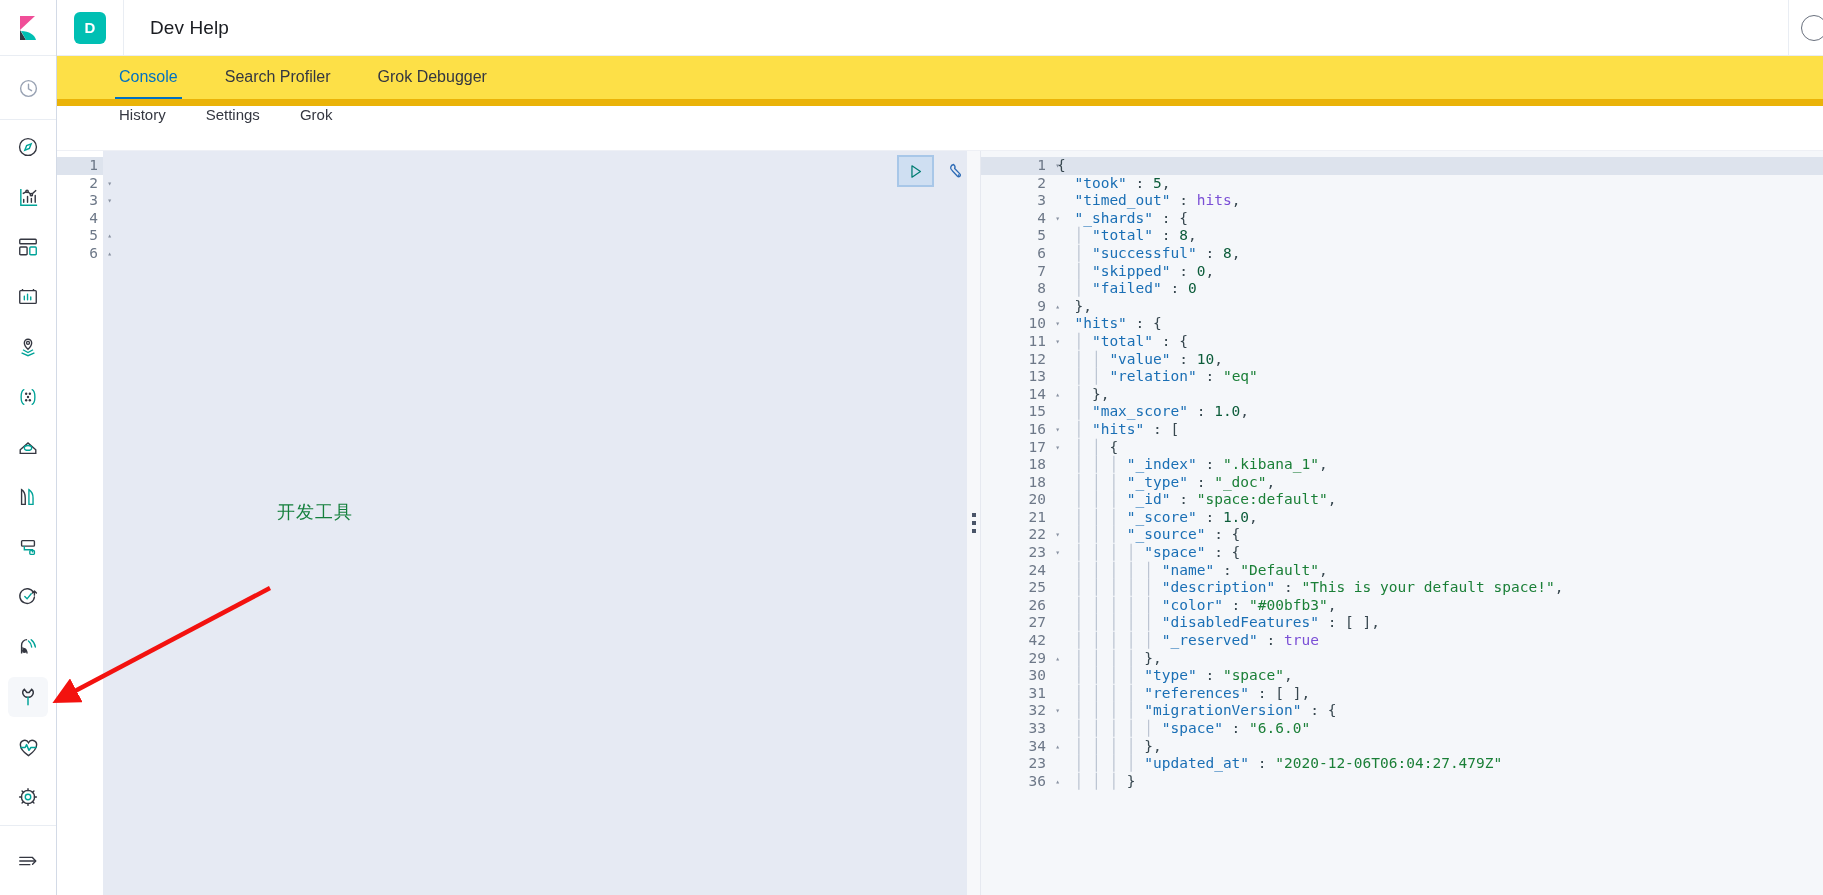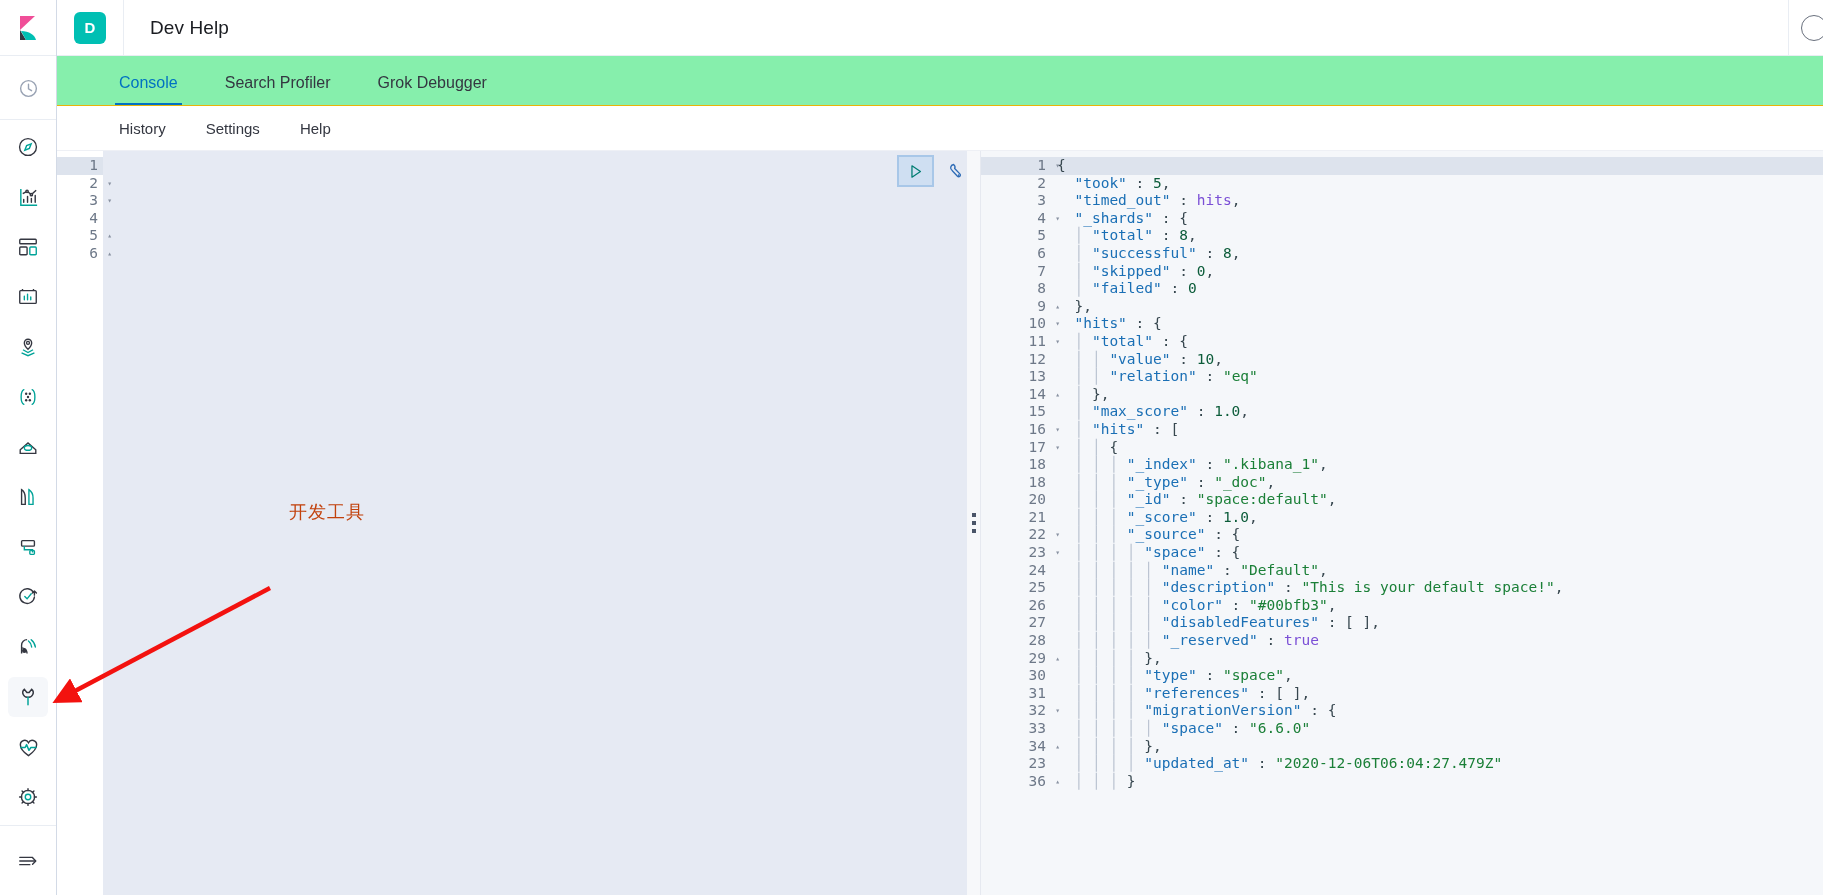--- a/index.html
+++ b/index.html
@@ -66,39 +66,39 @@
     border-left: 1px solid #e9edf3; padding: 0 12px;
   }
   .avatar-circle {
     width: 26px; height: 26px; border-radius: 50%;
     border: 1.6px solid #69707d;
     margin-right: -16px;
   }
 
   
   .tabbar {
-    height: 50px; background: #86efac;
-    border-bottom: 1px solid #eab308;
+    height: 50px; background: #fde047;
+    border-bottom: 7px solid #eab308;
     display: flex; align-items: flex-end; padding-left: 62px;
   }
   .tab {
     font-size: 16px; color: #343741; padding: 0 0 14px 0;
     margin-right: 47px; cursor: pointer; position: relative;
     line-height: 1;
   }
   .tab.active { color: #0071c2; }
   .tab.active::after {
     content: ""; position: absolute; left: -4px; right: -4px; bottom: 0;
     height: 2px; background: #0071c2;
   }
 
   
   .console-menu {
     height: 45px; background: #fff;
-    display: flex; align-items: center; padding-left: 62px;
+    display: flex; align-items: flex-start; padding-left: 62px;
     border-bottom: 1px solid #eef0f5;
   }
   .menu-item { font-size: 15px; color: #343741; margin-right: 40px; cursor: pointer; }
 
   
   .split { flex: 1 1 auto; display: flex; min-height: 0; position: relative; }
   .pane-left { width: 910px; flex: 0 0 910px; position: relative; background: #fff; display: flex; }
   .pane-divider {
     width: 14px; flex: 0 0 14px; background: #f7f8fa;
     display: flex; align-items: center; justify-content: center;
@@ -162,22 +162,22 @@
     width: 37px; height: 32px; border: 2px solid #a8c7e8; background: #cfdff2;
     display: flex; align-items: center; justify-content: center; cursor: pointer;
   }
   .wrench-btn {
     width: 30px; height: 30px; display: flex; align-items: center;
     justify-content: center; cursor: pointer;
   }
 
   
   .annot-text {
-    position: absolute; left: 289px; top: 500px;
-    color: #c2410c; font-size: 18px; letter-spacing: 1px;
+    position: absolute; left: 277px; top: 500px;
+    color: #15803d; font-size: 18px; letter-spacing: 1px;
     font-family: Liberation Serif, serif;
     pointer-events: none;
   }
   .annot-arrow { position: absolute; left: 0; top: 0; pointer-events: none; }
 </style>
 </head>
 <body>
 
 <div class="app">
 
@@ -338,21 +338,21 @@
 
     <div class="tabbar">
       <div class="tab active">Console</div>
       <div class="tab">Search Profiler</div>
       <div class="tab">Grok Debugger</div>
     </div>
 
     <div class="console-menu">
       <div class="menu-item">History</div>
       <div class="menu-item">Settings</div>
-      <div class="menu-item">Help</div>
+      <div class="menu-item">Grok</div>
     </div>
 
     <div class="split">
 
       <section class="pane-left">
         <div class="left-body-bg"></div>
         <div class="gutter g-left" id="req-gutter">
             <div class="gline active-ln">1</div>
             <div class="gline">2<span class="fold">▾</span></div>
             <div class="gline">3<span class="fold">▾</span></div>
@@ -414,21 +414,21 @@
             <div class="gline">18</div>
             <div class="gline">18</div>
             <div class="gline">20</div>
             <div class="gline">21</div>
             <div class="gline">22<span class="fold">▾</span></div>
             <div class="gline">23<span class="fold">▾</span></div>
             <div class="gline">24</div>
             <div class="gline">25</div>
             <div class="gline">26</div>
             <div class="gline">27</div>
-            <div class="gline">28</div>
+            <div class="gline">42</div>
             <div class="gline">29<span class="fold">▴</span></div>
             <div class="gline">30</div>
             <div class="gline">31</div>
             <div class="gline">32<span class="fold">▾</span></div>
             <div class="gline">33</div>
             <div class="gline">34<span class="fold">▴</span></div>
             <div class="gline">23</div>
             <div class="gline">36<span class="fold">▴</span></div>
           </div>
         <div class="code c-right" id="res-code">

